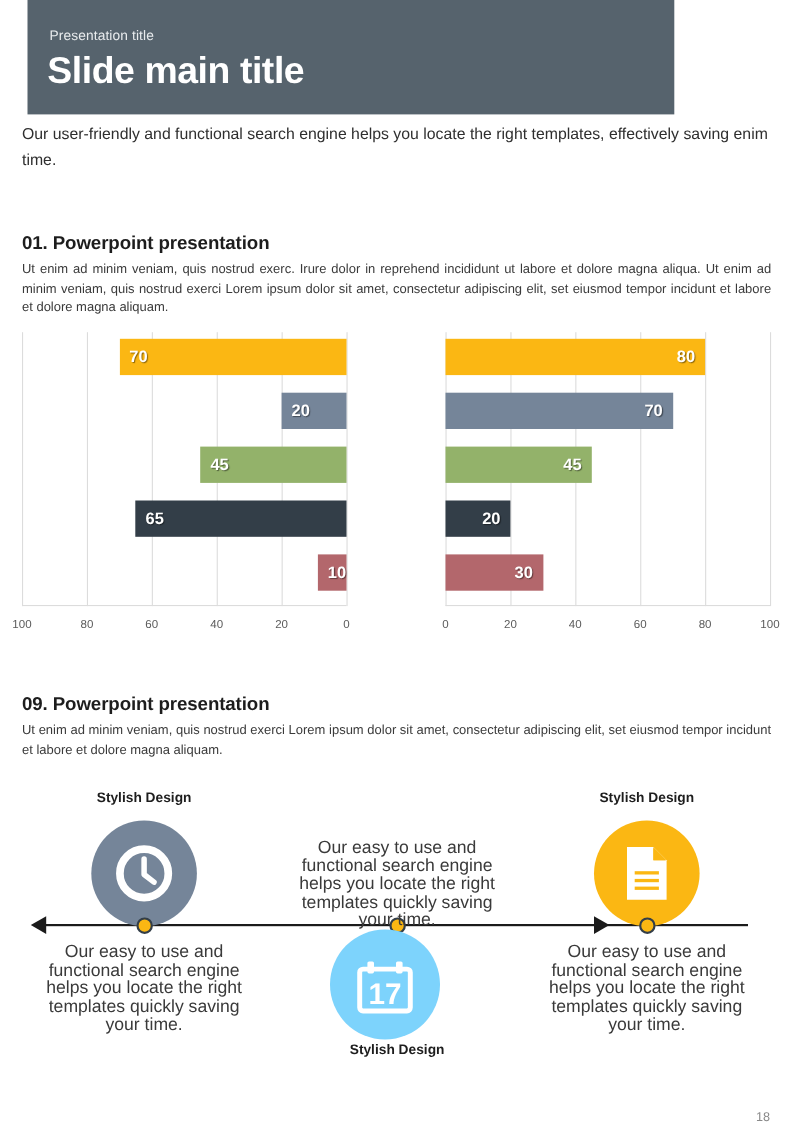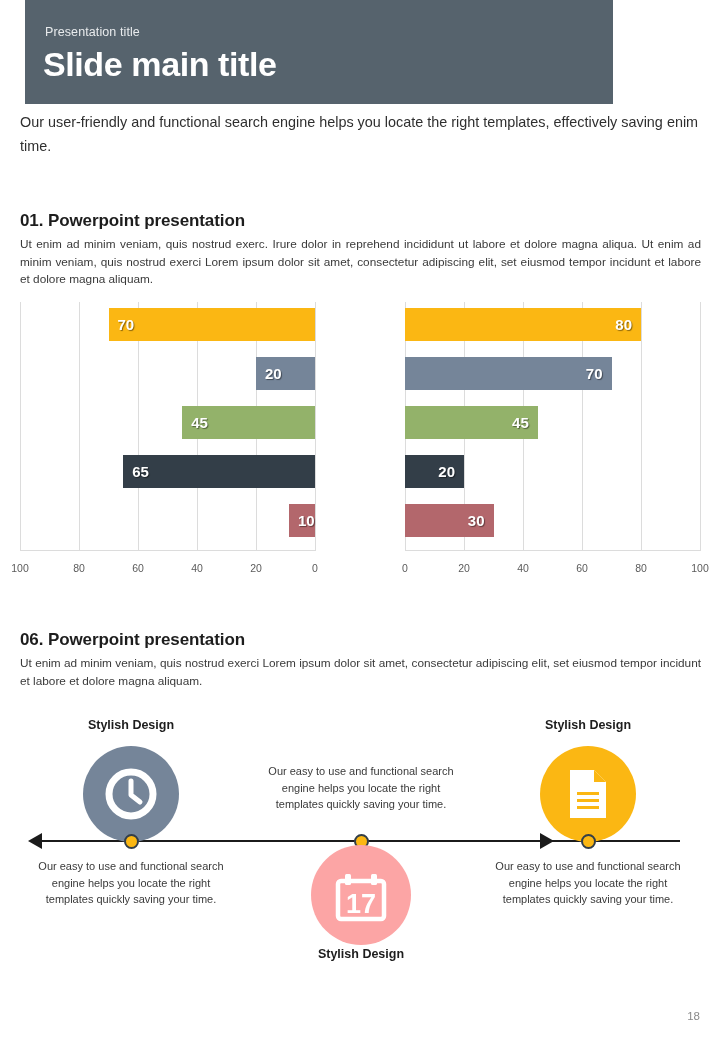--- a/index.html
+++ b/index.html
@@ -119,21 +119,21 @@
   .tl-circle {
     position: absolute; border-radius: 50%;
     display: flex; align-items: center; justify-content: center;
   }
   .tl-heading {
     position: absolute; width: 200px; text-align: center;
     font-size: 12.5px; font-weight: bold; color: #1d1d1d;
   }
   .tl-caption {
     position: absolute; width: 200px; text-align: center;
-    font-size: 11px; line-height: 16.5px; color: #3a3a3a;
+    font-size: 16px; line-height: 16.5px; color: #3a3a3a;
   }
 
   
   .icon-svg { display: block; }
 
   
   .page-num {
     position: absolute; right: 20px; bottom: 18px;
     font-size: 11.5px; color: #8a8a8a;
   }
@@ -233,42 +233,42 @@
     <div class="axis-ticks axis-right" id="axis-right">
         <div class="tick" style="left: 0px;">0</div>
         <div class="tick" style="left: 59px;">20</div>
         <div class="tick" style="left: 118px;">40</div>
         <div class="tick" style="left: 177px;">60</div>
         <div class="tick" style="left: 236px;">80</div>
         <div class="tick" style="left: 295px;">100</div>
       </div>
   </div>
 
-  <div class="sec-title" id="sec2-title">06. Powerpoint presentation</div>
+  <div class="sec-title" id="sec2-title">09. Powerpoint presentation</div>
   <div class="sec-body" id="sec2-body">Ut enim ad minim veniam, quis nostrud exerci  Lorem ipsum dolor sit amet, consectetur adipiscing elit, set eiusmod tempor incidunt et labore et dolore magna aliquam.</div>
 
   <div class="timeline">
     <div class="tl-line"></div>
     <div class="tl-arrow tl-arrow-l"></div>
     <div class="tl-arrow tl-arrow-r"></div>
 
     <div class="tl-heading" style="left:31px; top:18px;">Stylish Design</div>
     <div class="tl-circle" style="left:83px; top:46px; width:96px; height:96px; background:#758599;">
       <span>
         <svg class="icon-svg" width="56" height="56" viewBox="0 0 56 56">
           <circle cx="28" cy="28" r="22" fill="none" stroke="#ffffff" stroke-width="7"></circle>
           <path d="M28 15 L28 29 L37 36" fill="none" stroke="#ffffff" stroke-width="5" stroke-linecap="round" stroke-linejoin="round"></path>
         </svg>
       </span>
     </div>
     <div class="tl-dot" style="left:124px; top:134px;"></div>
     <div class="tl-caption" style="left:31px; top:158px;">Our easy to use and functional search engine helps you locate the right templates quickly saving your time.</div>
 
     <div class="tl-dot" style="left:354px; top:134px;"></div>
-    <div class="tl-circle" style="left:311px; top:145px; width:100px; height:100px; background:#fca5a5;">
+    <div class="tl-circle" style="left:300px; top:145px; width:100px; height:100px; background:#7dd3fc;">
       <span>
         <svg class="icon-svg" width="58" height="58" viewBox="0 0 58 58">
           <rect x="13" y="8" width="6" height="11" rx="1.5" fill="#ffffff"></rect>
           <rect x="39" y="8" width="6" height="11" rx="1.5" fill="#ffffff"></rect>
           <rect x="6" y="15" width="46" height="38" rx="3" fill="none" stroke="#ffffff" stroke-width="4.5"></rect>
           <text x="29" y="47" text-anchor="middle" font-family="Liberation Sans, sans-serif" font-size="27" font-weight="bold" fill="#ffffff">17</text>
         </svg>
       </span>
     </div>
     <div class="tl-heading" style="left:261px; top:247px;">Stylish Design</div>

